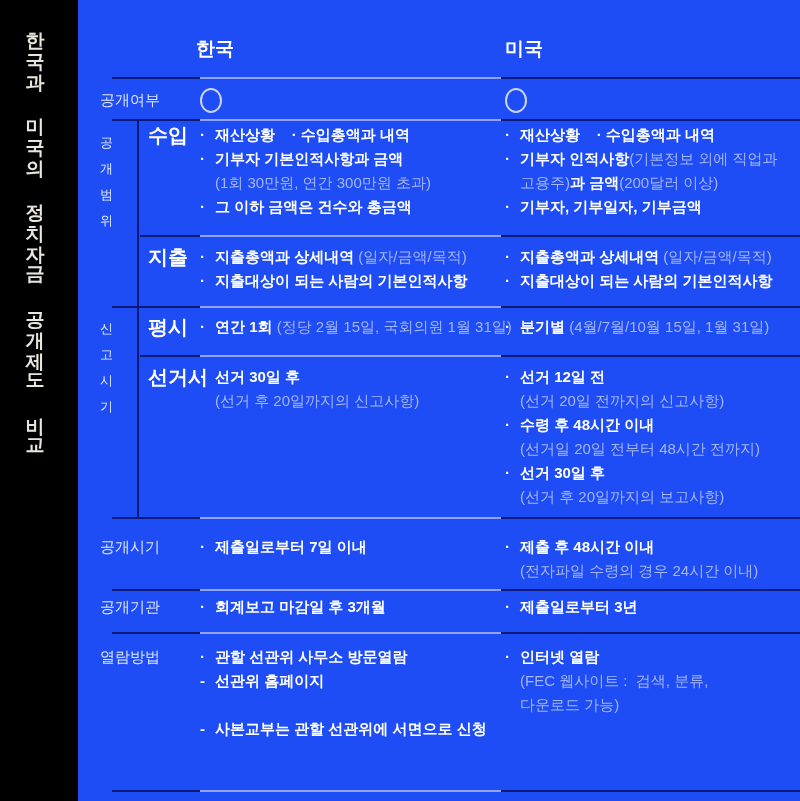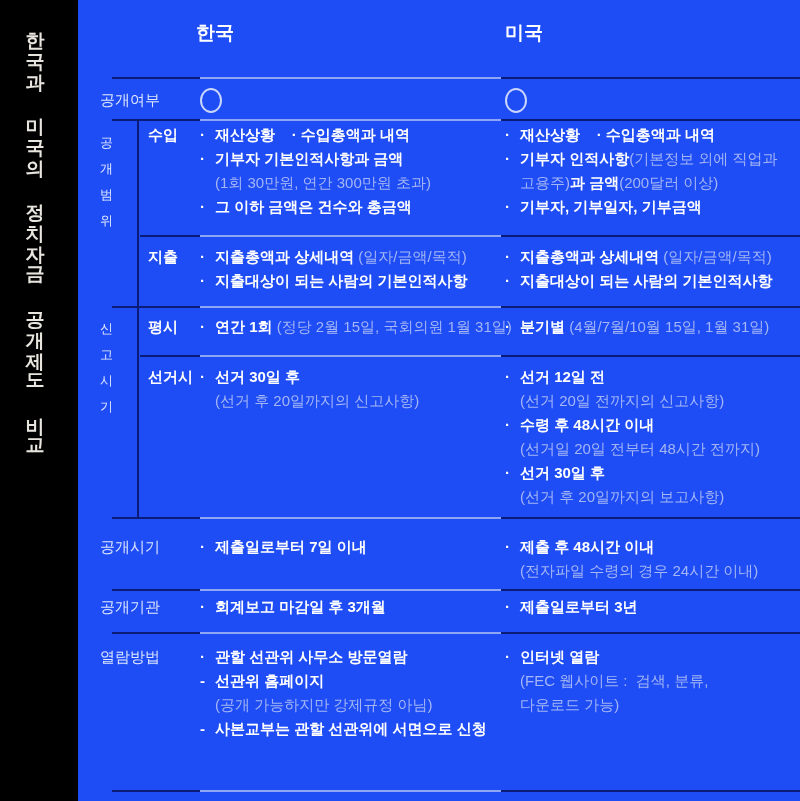--- a/index.html
+++ b/index.html
@@ -2,29 +2,29 @@
 <html><head>
 <meta charset="utf-8">
 <style>
   html,body{margin:0;padding:0;background:#000;}
   .canvas{position:relative;width:800px;height:801px;background:#1E4CF5;overflow:hidden;
           font-family:"Liberation Sans",sans-serif;}
   .sidebar{position:absolute;left:0;top:0;width:78px;height:801px;background:#000000;}
   .vtitle{position:absolute;left:22px;top:18px;height:470px;
           writing-mode:vertical-rl;text-orientation:upright;
           font-size:19px;font-weight:700;color:#E8E5DE;letter-spacing:2px;}
-  .hdr{position:absolute;top:20px;font-size:19px;font-weight:700;color:#FFFFFF;}
+  .hdr{position:absolute;top:36px;font-size:19px;font-weight:700;color:#FFFFFF;}
   .rule{position:absolute;height:2px;}
   .rule.main{left:112px;width:688px;
     background:linear-gradient(to right,#0A1B78 0,#0A1B78 88px,#8EA7F4 88px,#8EA7F4 389px,#0A1B78 389px,#0A1B78 100%);}
   .rule.sub{left:140px;width:660px;
     background:linear-gradient(to right,#0A1B78 0,#0A1B78 60px,#8EA7F4 60px,#8EA7F4 361px,#0A1B78 361px,#0A1B78 100%);}
   .vline{position:absolute;left:137px;width:2px;background:#0A1B78;}
   .rlabel{position:absolute;left:100px;font-size:15px;color:#DDE6FF;line-height:20px;text-align:right;}
-  .slabel{position:absolute;left:148px;font-size:15px;font-weight:700;color:#FFFFFF;line-height:20px;}
+  .slabel{position:absolute;left:148px;font-size:20px;font-weight:700;color:#FFFFFF;line-height:20px;}
   .vlabel{position:absolute;left:100px;width:20px;font-size:13px;color:#DDE6FF;line-height:26px;word-break:break-all;}
   .circle{position:absolute;top:88px;width:18px;height:21px;border:2px solid #C9D6FB;border-radius:50%;}
   .cell{position:absolute;font-size:15px;}
   .cell.kr{left:200px;width:300px;}
   .cell.us{left:505px;width:292px;}
   .ln{display:flex;height:24px;line-height:24px;white-space:pre;}
   .bul{width:15px;flex:none;color:#FFFFFF;font-weight:700;}
   .w{color:#FFFFFF;font-weight:700;}
   .l{color:#A4B6F5;font-weight:400;}
 </style>
@@ -132,21 +132,21 @@
 
   <div class="cell us" style="top:595px">
     <div class="ln"><span class="bul">·</span><span class="w">제출일로부터 3년</span></div>
   </div>
 
   <div class="rlabel" style="top:647px">열람방법</div>
 
   <div class="cell kr" style="top:645px">
     <div class="ln"><span class="bul">·</span><span class="w">관할 선관위 사무소 방문열람</span></div>
     <div class="ln"><span class="bul">-</span><span class="w">선관위 홈페이지</span></div>
-    <div class="ln"><span class="bul"></span><span class="l">(공개 가능하지만 강제규정 아님)</span></div>
+    <div class="ln"><span class="bul"></span></div>
     <div class="ln"><span class="bul">-</span><span class="w">사본교부는 관할 선관위에 서면으로 신청</span></div>
     <div class="ln"><span class="bul"></span></div>
   </div>
 
   <div class="cell us" style="top:645px">
     <div class="ln"><span class="bul">·</span><span class="w">인터넷 열람</span></div>
     <div class="ln"><span class="bul"></span><span class="l">(FEC 웹사이트 :  검색, 분류,</span></div>
     <div class="ln"><span class="bul"></span><span class="l">다운로드 가능)</span></div>
   </div>
 

